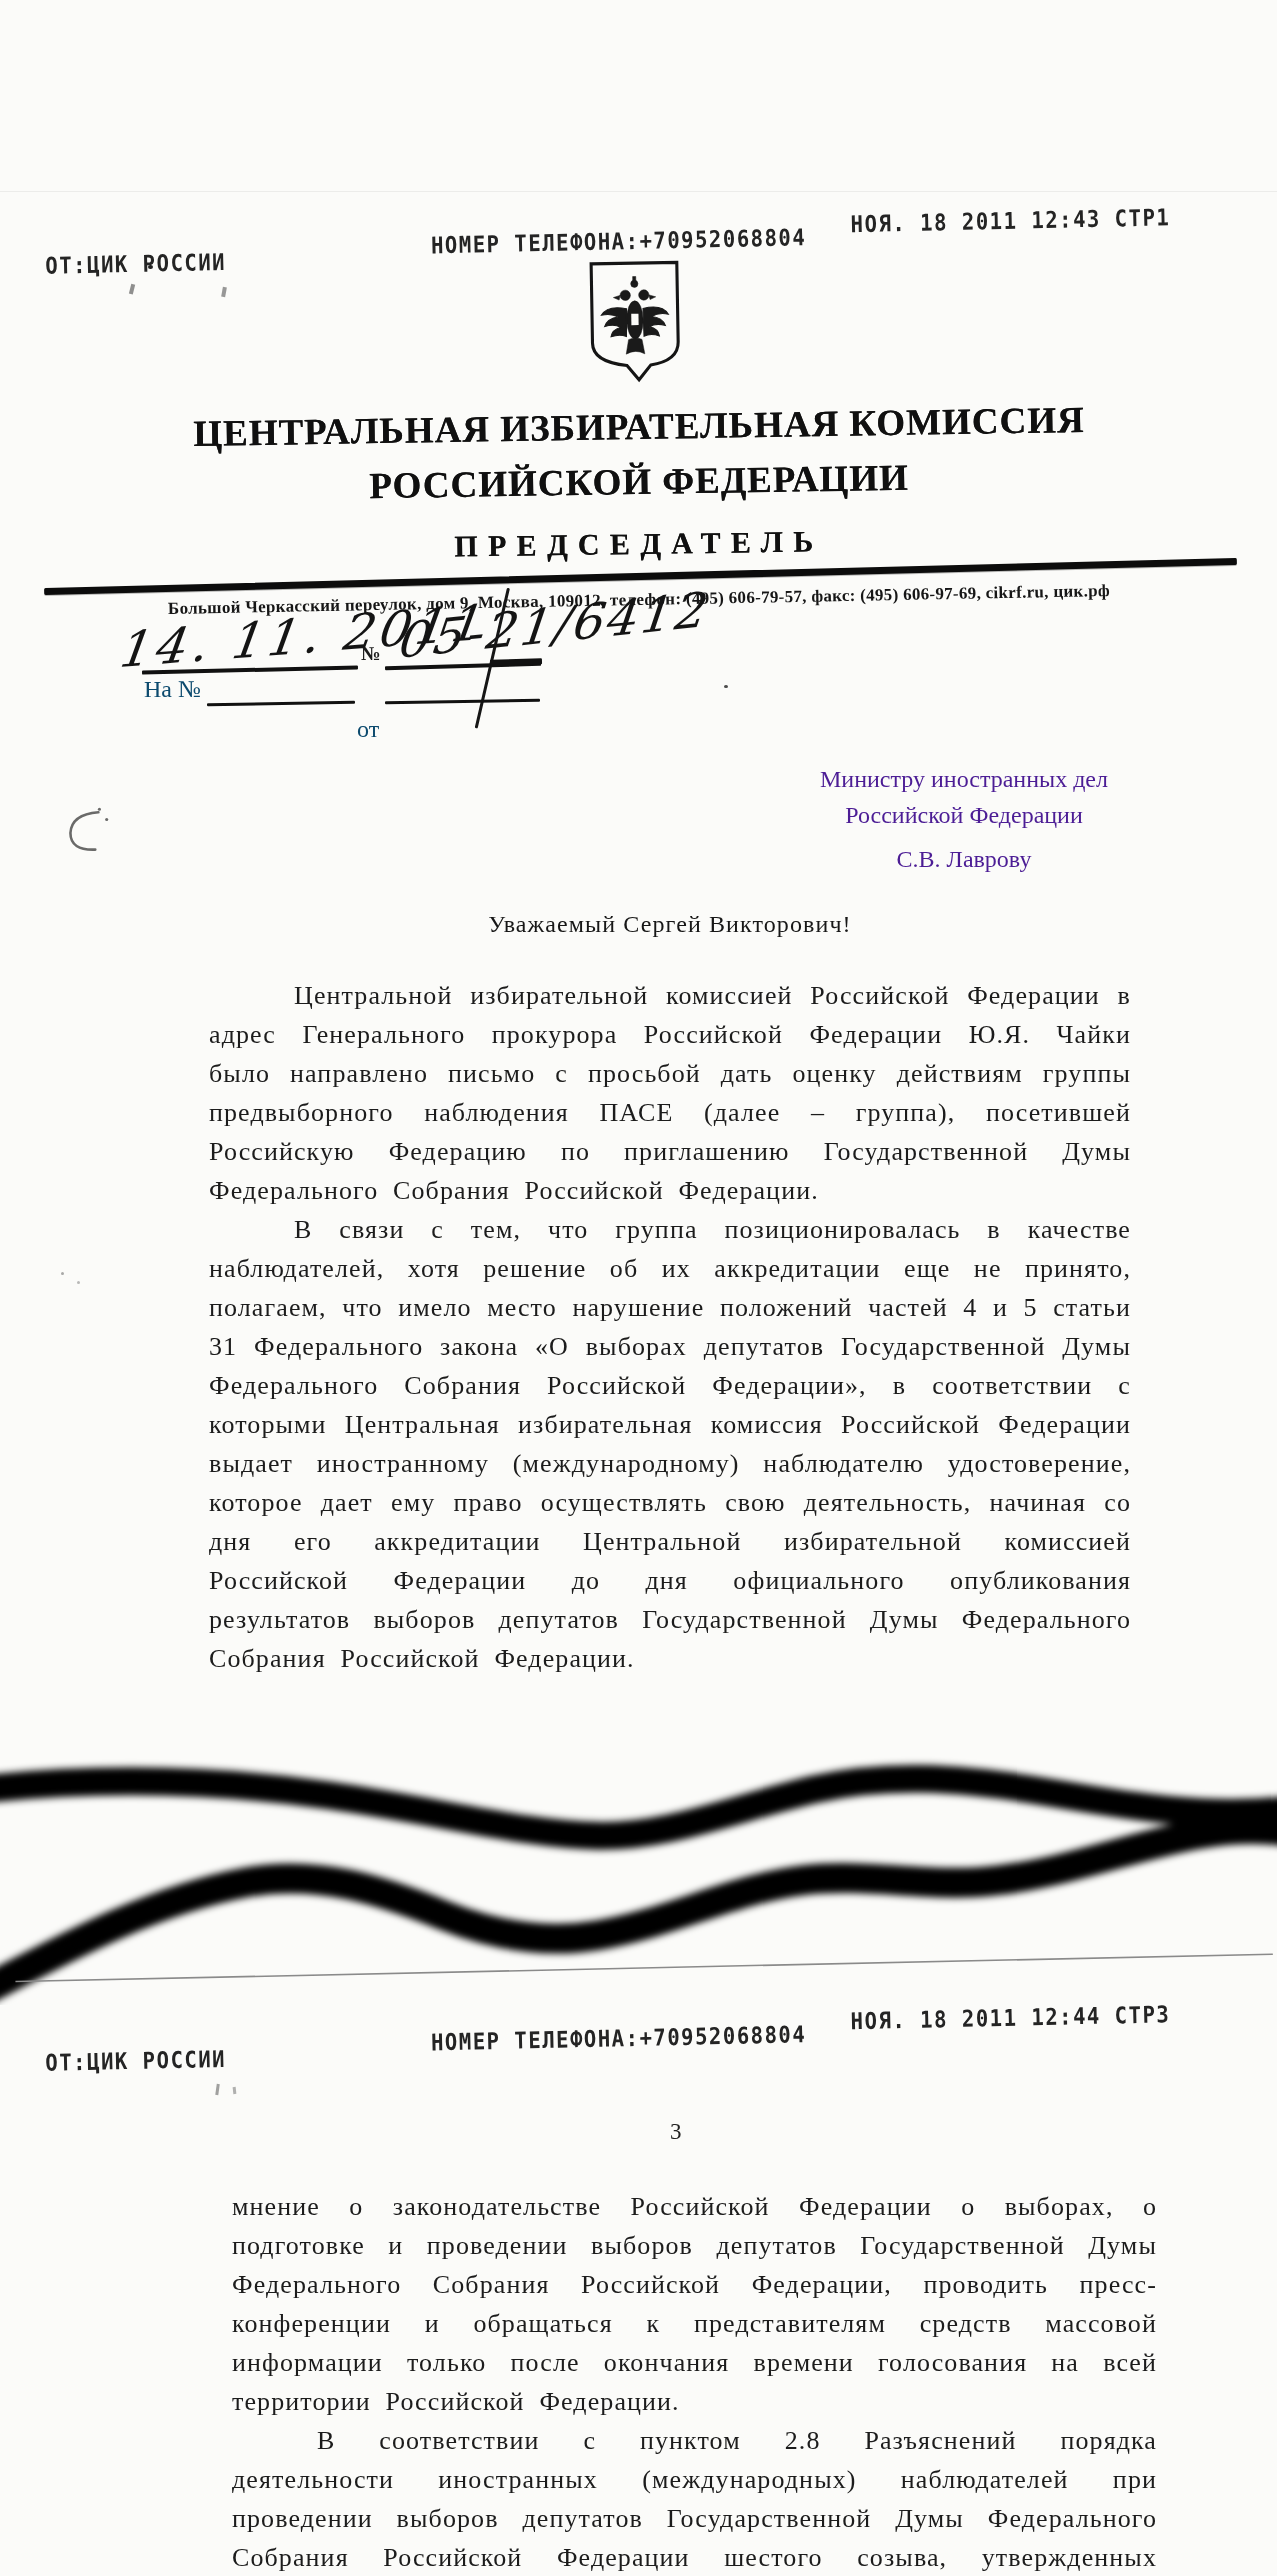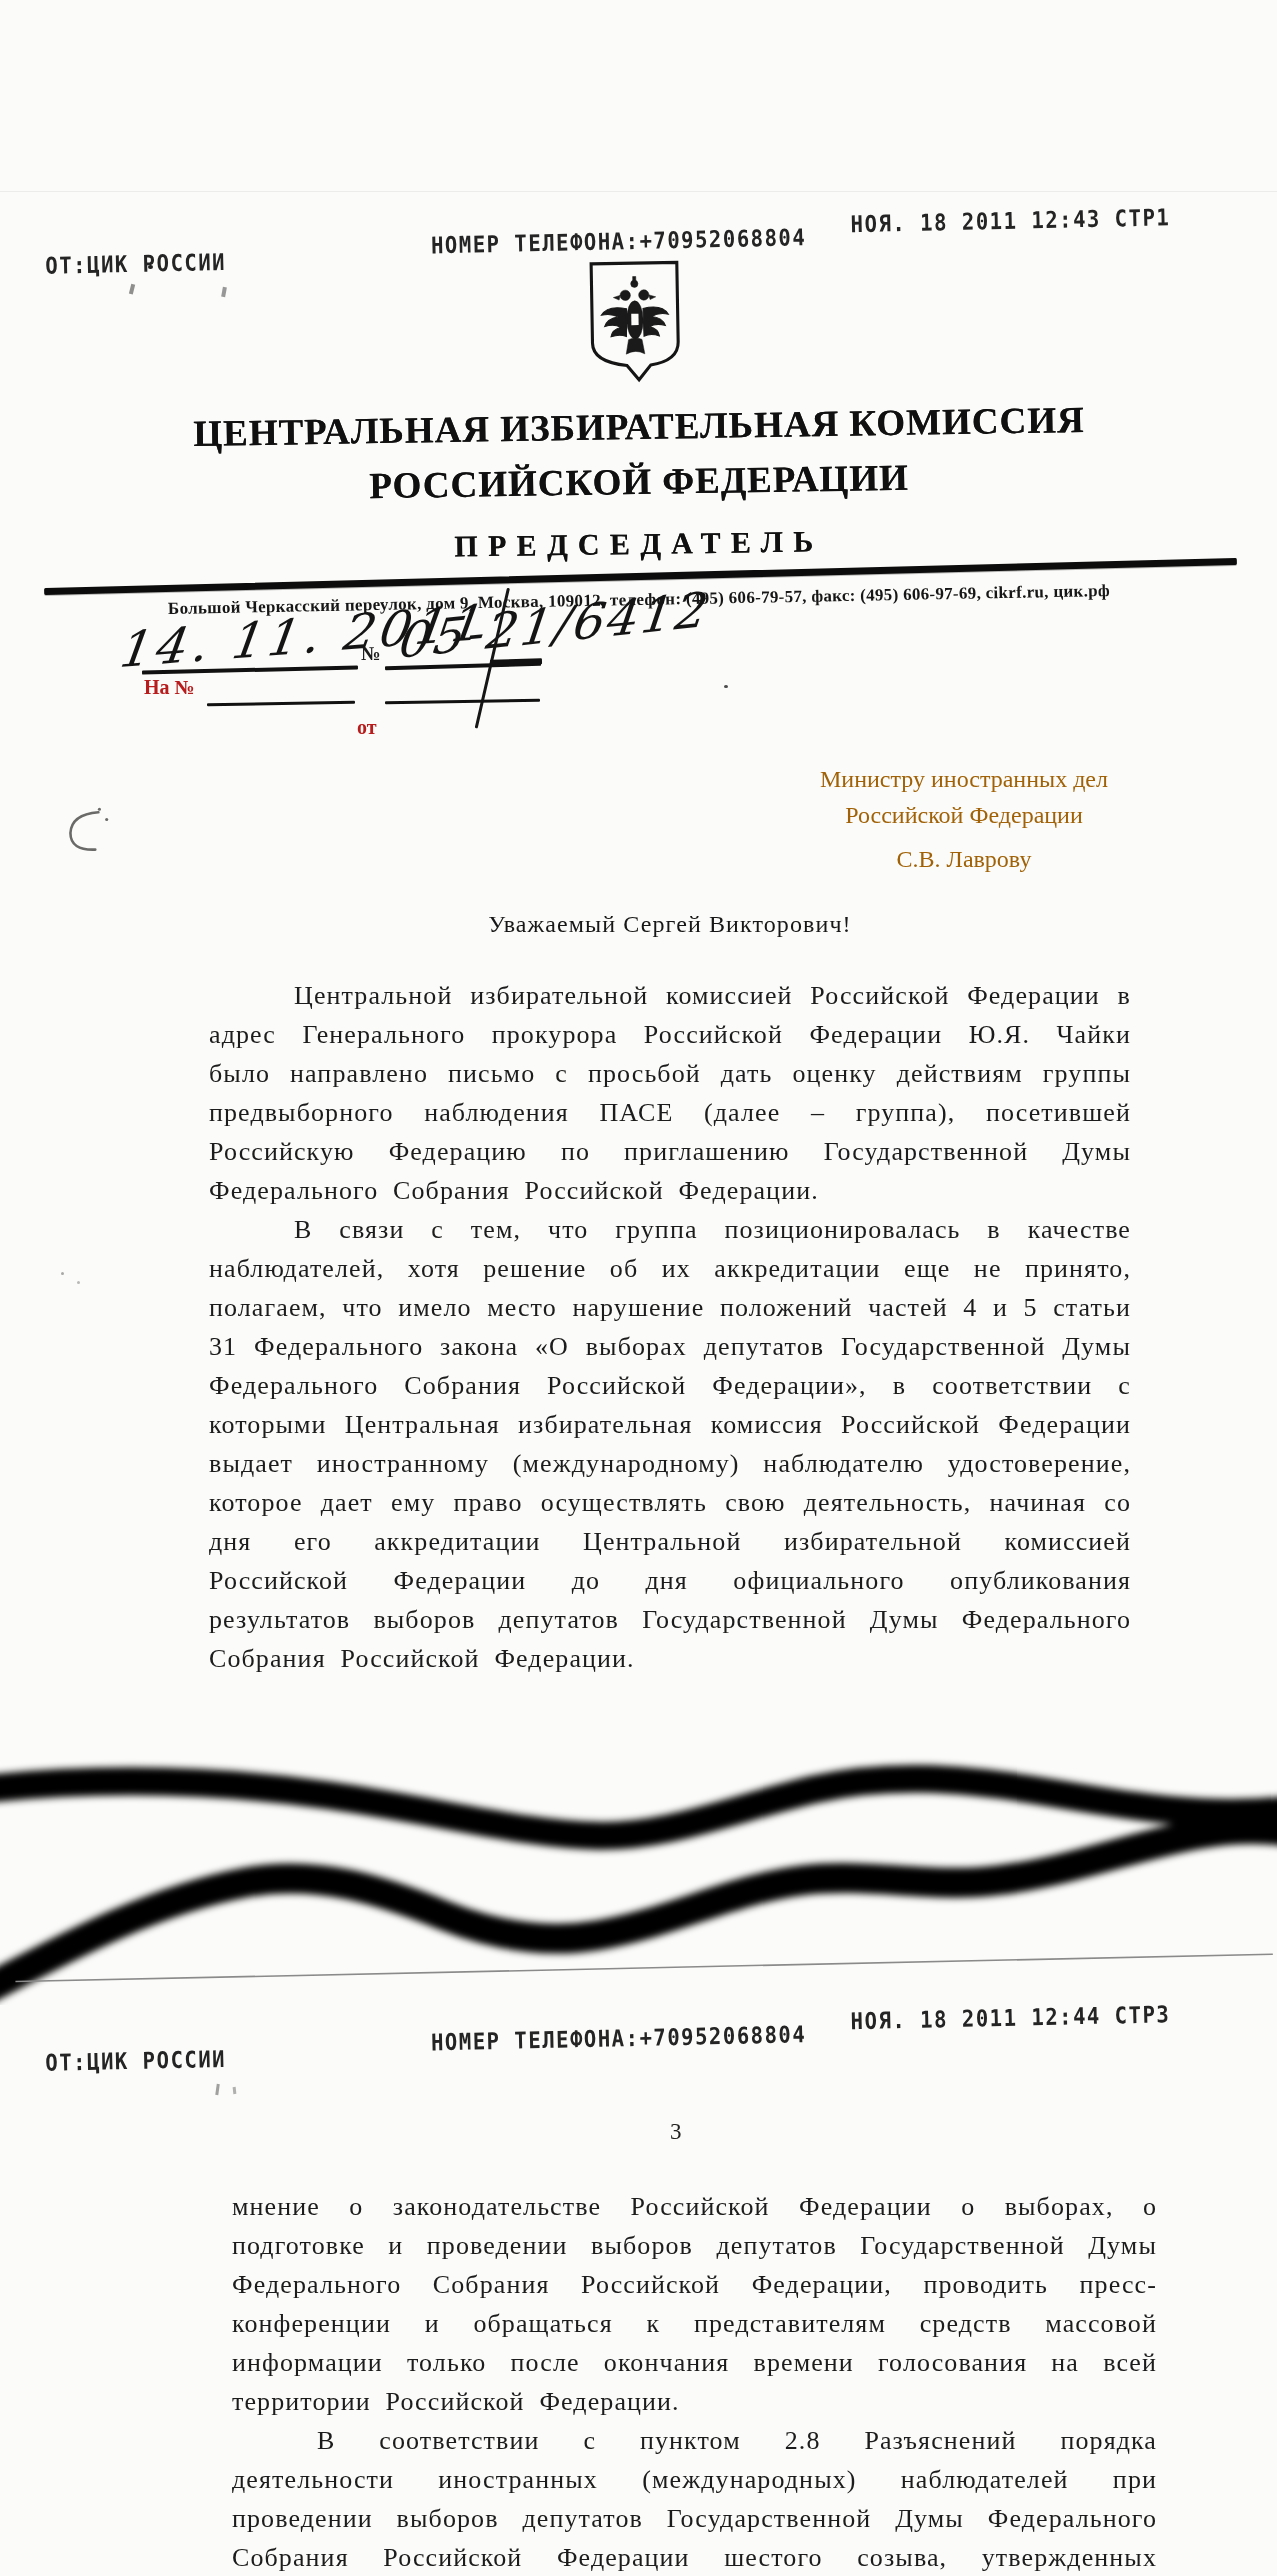--- a/index.html
+++ b/index.html
@@ -50,24 +50,24 @@
   .hand{
     font-family:"DejaVu Serif",serif;font-style:italic;color:#141414;
     white-space:nowrap;
   }
   .hw-date{position:absolute;left:124px;top:608px;font-size:49px;
     transform:skewX(-14deg) rotate(-4.5deg);letter-spacing:4.1px;}
   .hw-num{position:absolute;left:403px;top:597px;font-size:49px;
     transform:skewX(-14deg) rotate(-6deg);letter-spacing:2.1px;}
   .no-sign{position:absolute;left:361px;top:643px;font-size:19.6px;font-weight:bold;}
   .u-line{position:absolute;background:#111;border-radius:1px;}
-  .ref-label{position:absolute;font-size:20px;font-weight:bold;color:#b91c1c;}
+  .ref-label{position:absolute;font-size:24px;font-weight:normal;color:#0c4a6e;}
   
   .addressee{position:absolute;left:768px;top:761px;width:392px;text-align:center;
-    font-size:24px;line-height:36px;color:#a16207;}
+    font-size:24px;line-height:36px;color:#4c1d95;}
   .addressee .person{margin-top:8px;}
   
   .body-col{
     position:absolute;text-align:justify;
     font-size:26px;line-height:39px;letter-spacing:1.1px;word-spacing:7.2px;
     color:#1c1c1c;
   }
   .body-col p{margin:0;text-indent:85px;}
   .body-col p.no-indent{text-indent:0;}
   .salutation{

